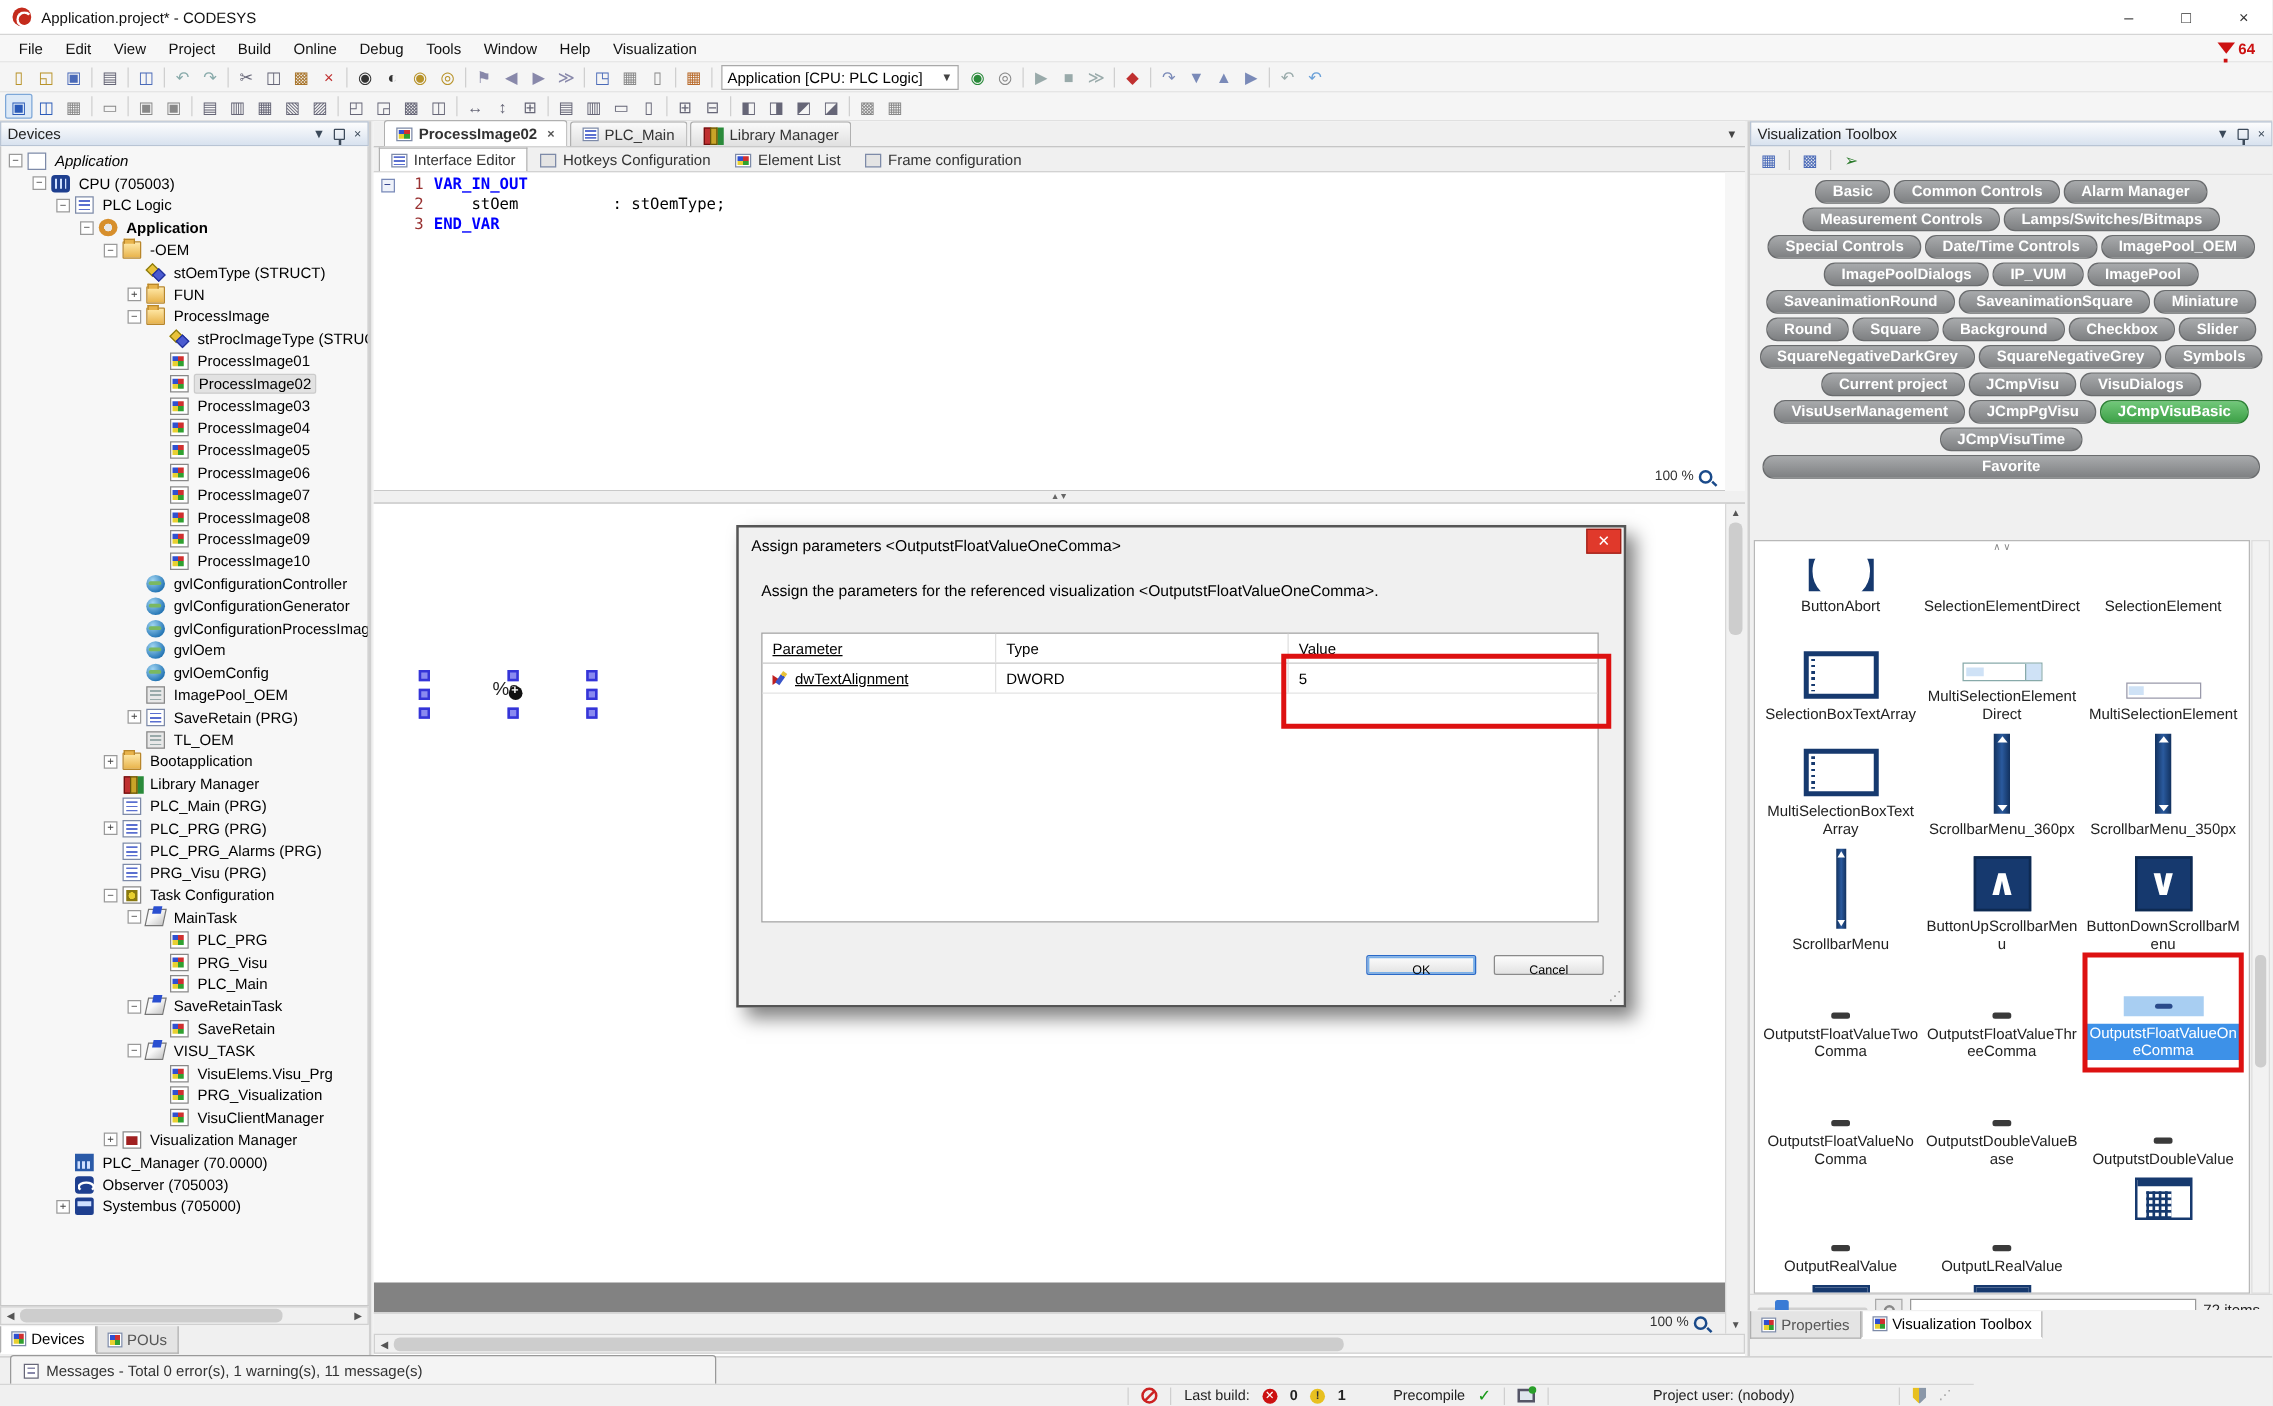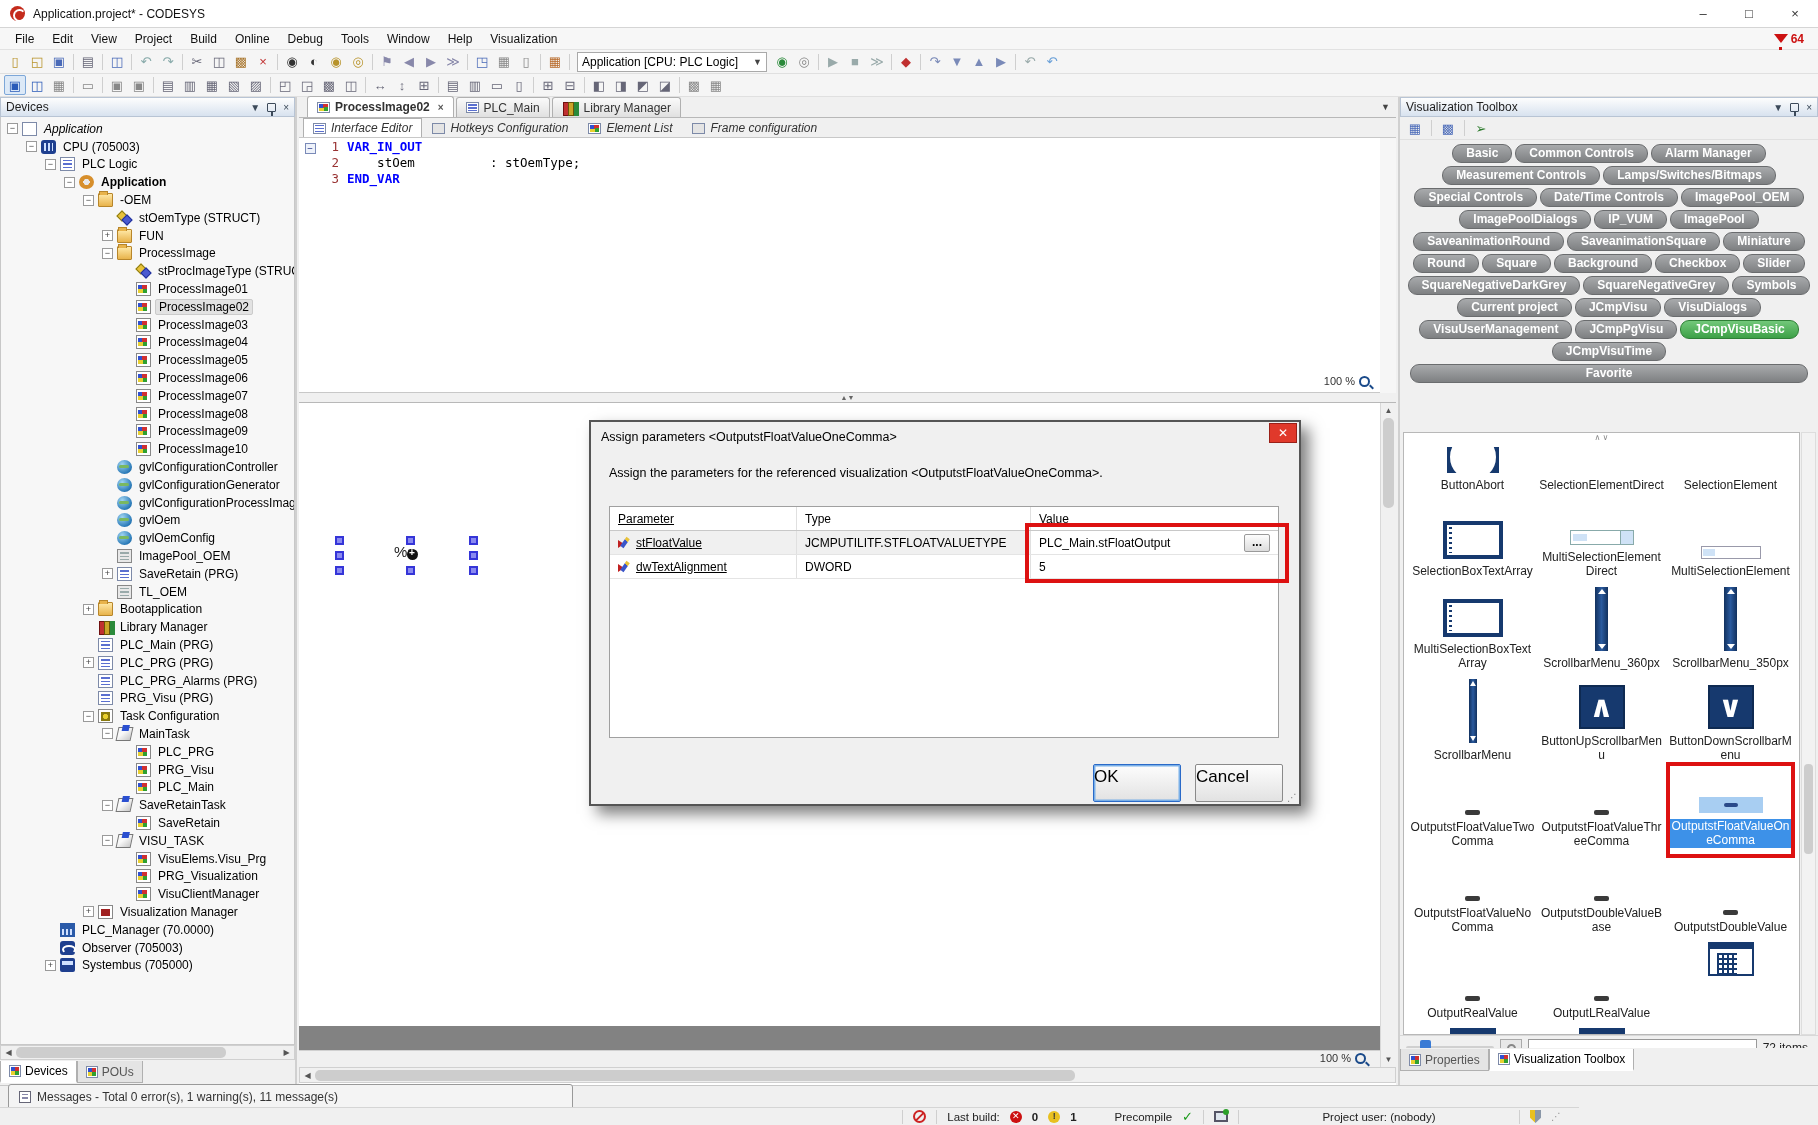--- a/index.html
+++ b/index.html
@@ -121,21 +121,21 @@
   #editor-panel { position:absolute; left:299px; top:97px; width:1097px; height:988px; background:#fff; }
   .doc-tabs { position:absolute; left:0; top:0; right:0; height:21px; background:#f0f0f0;
     border-bottom:1px solid #b8b8b8; display:flex; align-items:flex-end; padding-left:8px; }
   .doc-tab { height:20px; display:flex; align-items:center; gap:5px; padding:0 9px;
     border:1px solid #b0b0b0; border-bottom:none; background:linear-gradient(#fafafa,#e0e0e0);
     margin-right:2px; border-radius:3px 3px 0 0; color:#333; }
   .doc-tab.active { background:#fff; font-weight:bold; height:21px; }
   .doc-tab .x { font-size:10px; color:#555; margin-left:3px; }
   .tab-list-btn { margin-left:auto; margin-right:6px; font-size:9px; color:#444; align-self:center; }
   .sub-tabs { position:absolute; left:0; top:21px; right:0; height:20px; background:#f0f0f0;
-    border-bottom:1px solid #c8c8c8; display:flex; align-items:flex-end; padding-left:4px;font-style:italic; }
+    border-bottom:1px solid #c8c8c8; display:flex; align-items:flex-end; padding-left:4px; }
   .sub-tab { height:19px; display:flex; align-items:center; gap:5px; padding:0 9px; color:#333;
     border:1px solid transparent; border-bottom:none; }
   .sub-tab.active { background:#fff; border-color:#b0b0b0; }
   .mini { display:inline-block; width:13px; height:11px; border:1px solid #7d8aa8; background:#fff; position:relative; }
   .mini.grid::after { content:''; position:absolute; inset:1px;
     background:conic-gradient(#d03030 0 25%, #30a030 25% 50%, #e8d030 50% 75%, #3050d0 75%); }
   .mini.blue::after { content:''; position:absolute; inset:1px; background:repeating-linear-gradient(#5a6fd0 0 1.5px, transparent 1.5px 3px); }
   .mini.plain { background:#e4e4e4; }
   .code-area { position:absolute; left:0; top:41px; right:0; height:255px; background:#fff;
     border-bottom:1px solid #c8c8c8; font-family:"DejaVu Sans Mono","Liberation Mono",monospace;
@@ -185,22 +185,22 @@
   .dt-c0 { width:187px;text-decoration:underline; } .dt-c1 { width:234px; } .dt-c2 { flex:1; border-right:none; }
   .dt-row.r0 .dt-c0, .dt-row.r0 .dt-c1 { background:#f0f0f0; }
   .param-icon { width:13px; height:13px; flex:none; margin-right:5px; position:relative; }
   .param-icon::before { content:''; position:absolute; left:0; top:4px; border-left:6px solid #c02020;
     border-top:4px solid transparent; border-bottom:4px solid transparent; }
   .param-icon::after { content:''; position:absolute; left:5px; top:1px; width:4px; height:11px;
     background:linear-gradient(#e8c23a 30%, #3a55c8 30%); transform:rotate(35deg); }
   .browse-btn { margin-left:auto; width:26px; height:18px; background:linear-gradient(#fdfdfd,#dcdcdc);
     border:1px solid #9a9a9a; border-radius:2px; text-align:center; line-height:14px; font-weight:bold; }
   .red-rect { position:absolute; border:4px solid #dd1111; pointer-events:none; }
-  .dlg-btn { position:absolute; width:88px; height:38px; background:linear-gradient(#fdfdfd,#e2e2e2);
-    border:1px solid #8a8a8a; border-radius:2px; line-height:23px; font-size:17px; }
+  .dlg-btn { position:absolute; width:88px; height:16px; background:linear-gradient(#fdfdfd,#e2e2e2);
+    border:1px solid #8a8a8a; border-radius:2px; text-align:center; line-height:23px; font-size:10px; }
   .dlg-btn.focus { border:1px solid #2a6ac8; box-shadow:inset 0 0 0 1.5px #7ab0e8; }
   .dlg-grip { position:absolute; right:2px; bottom:1px; font-size:10px; color:#888; }
 
   
   #toolbox-panel { position:absolute; left:1398px; top:97px; width:420px; height:988px; background:#f0f0f0;
     border-left:2px solid #d0d0d0; }
   .tbx-toolbar { height:23px; display:flex; align-items:center; padding-left:4px; gap:2px;
     border-bottom:1px solid #e0e0e0; }
   .cats { padding:2px 2px; display:flex; flex-wrap:wrap; justify-content:center; }
   .cat-btn { height:19px; margin:1.5px 1.5px; padding:0 13px; border-radius:9px; color:#fff;
@@ -1076,31 +1076,20 @@
       <span>Assign parameters &lt;OutputstFloatValueOneComma&gt;</span>
       <span class="dlg-close">✕</span>
     </div>
     <div class="dlg-desc">Assign the parameters for the referenced visualization &lt;OutputstFloatValueOneComma&gt;.</div>
     <div class="dlg-table" id="dlg-table">
         <div class="dt-row header">
           <div class="dt-cell dt-c0">Parameter</div>
           <div class="dt-cell dt-c1">Type</div>
           <div class="dt-cell dt-c2">Value</div>
         </div>
-        <div class="dt-row r0">
-          <div class="dt-cell dt-c0">
-            <span class="param-icon"></span>
-            <span>stFloatValue</span>
-          </div>
-          <div class="dt-cell dt-c1">JCMPUTILITF.STFLOATVALUETYPE</div>
-          <div class="dt-cell dt-c2">
-            <span>PLC_Main.stFloatOutput</span>
-            <span class="browse-btn">...</span>
-          </div>
-        </div>
         <div class="dt-row r1">
           <div class="dt-cell dt-c0">
             <span class="param-icon"></span>
             <span>dwTextAlignment</span>
           </div>
           <div class="dt-cell dt-c1">DWORD</div>
           <div class="dt-cell dt-c2">
             <span>5</span>
           </div>
         </div>

